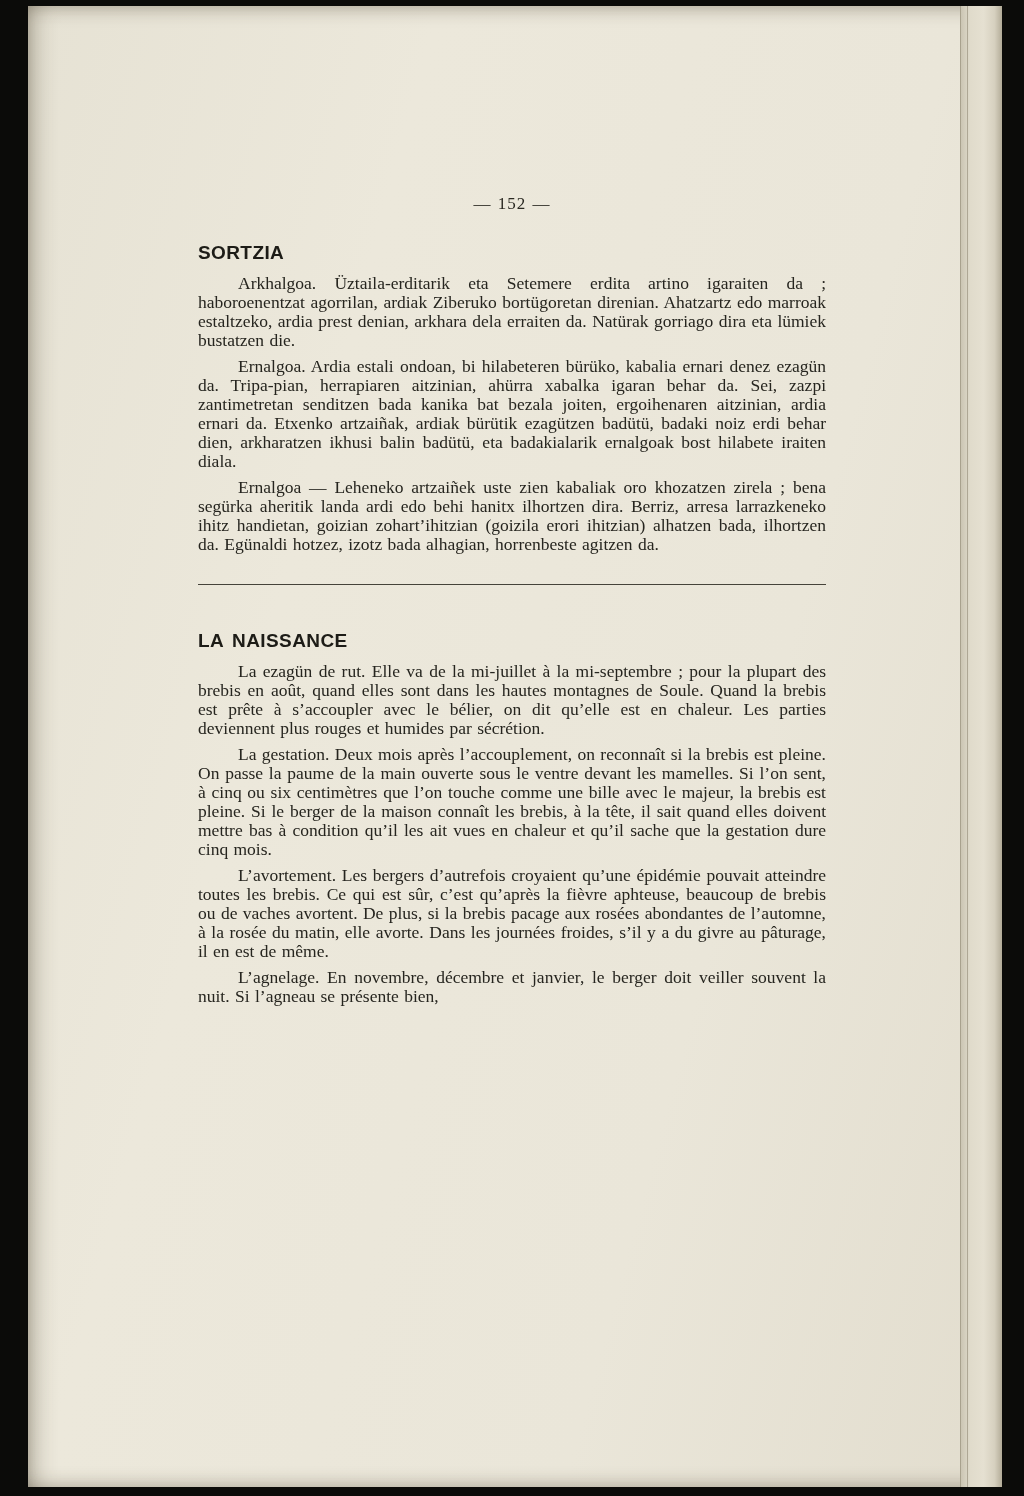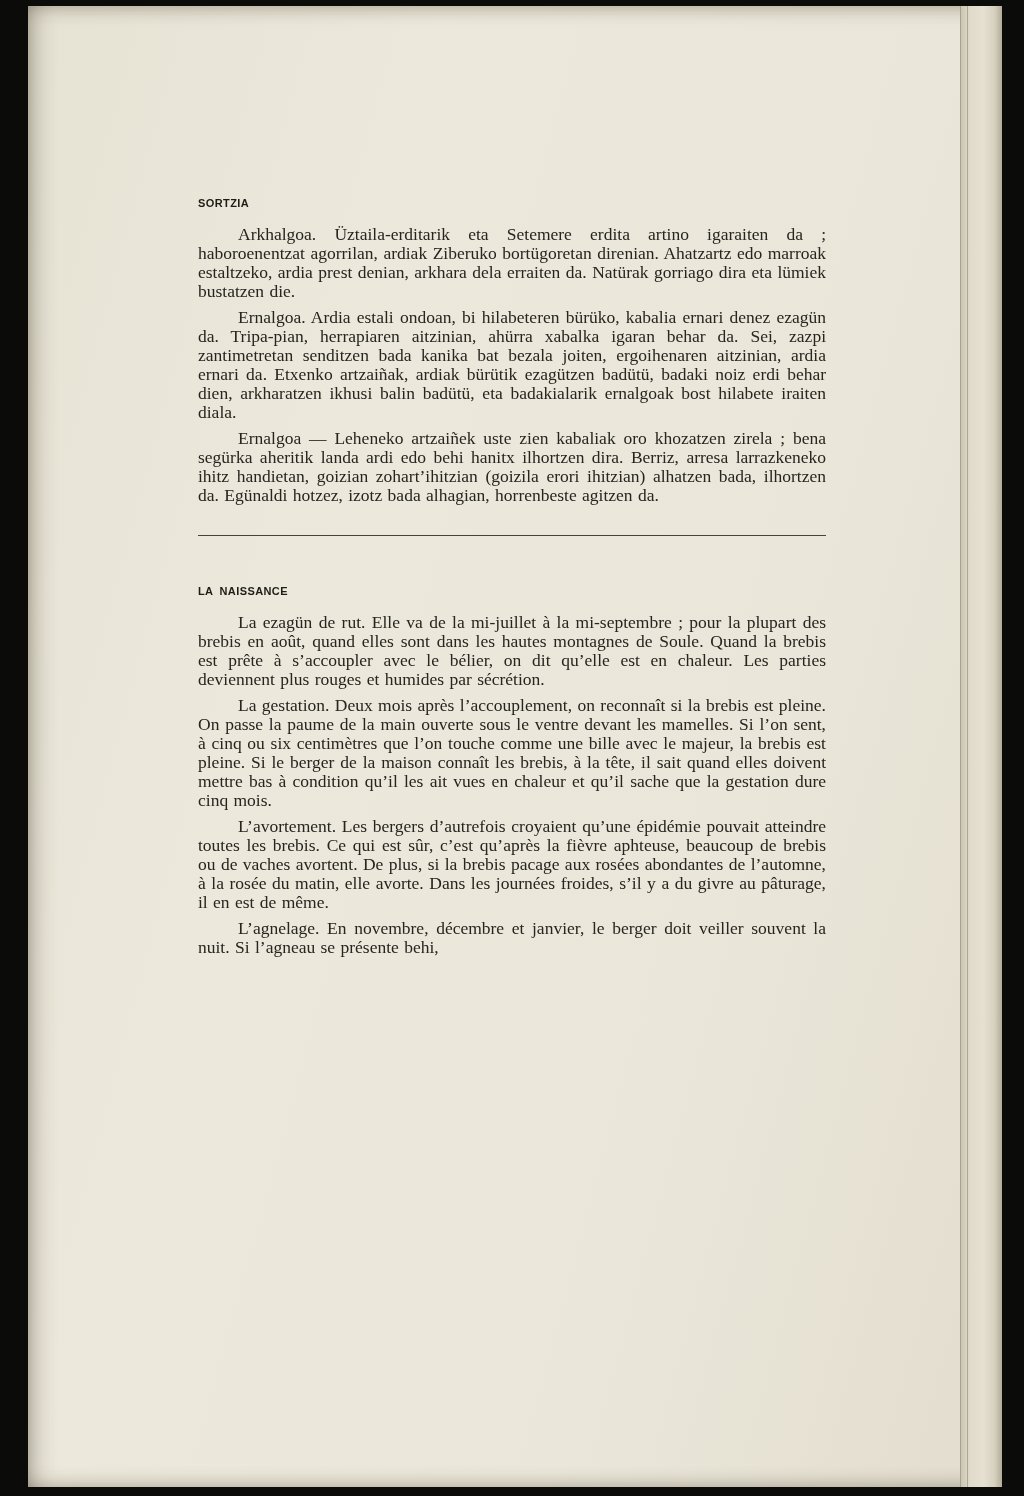--- a/index.html
+++ b/index.html
@@ -37,21 +37,21 @@
   }
   .page-number {
     text-align: center;
     font-size: 17px;
     letter-spacing: 1px;
     margin: 0 0 30px 0;
     color: #2a2922;
   }
   h2.heading {
     font-family: "Liberation Sans", sans-serif;
-    font-size: 11px; font-weight: 700;
+    font-size: 19px; font-weight: 700;
     letter-spacing: 0.4px; word-spacing: 3px;
     margin: 0 0 12px 0;
     color: #1d1c17;
     text-align: left;
   }
   p.para { margin: 0 0 7px 0; text-indent: 40px; }
   .it { }
   hr.divider {
     border: none;
     border-top: 1.5px solid #45433a;
@@ -59,35 +59,36 @@
   }
 </style>
 </head>
 <body>
 
 <div class="page">
   <div class="page-edge">
     <div class="fold-line"></div>
   </div>
   <div class="content">
+    <div class="page-number">— 152 —</div>
 
     <section>
       <h2 class="heading">SORTZIA</h2>
       <div class="paragraphs">
           <p class="para"><span class="lead it">Arkhalgoa. </span><span>Üztaila-erditarik eta Setemere erdita artino igaraiten da ; haboroenentzat agorrilan, ardiak Ziberuko bortügoretan direnian. Ahatzartz edo marroak estaltzeko, ardia prest denian, </span><span class="it">arkhara</span><span> dela erraiten da. </span><span class="it">Natürak</span><span> gorriago dira eta </span><span class="it">lümiek</span><span> bustatzen die.</span></p>
           <p class="para"><span class="lead it">Ernalgoa. </span><span>Ardia estali ondoan, bi hilabeteren bürüko, kabalia ernari denez ezagün da. Tripa-pian, herrapiaren aitzinian, ahürra xabalka igaran behar da. Sei, zazpi zantimetretan senditzen bada kanika bat bezala joiten, ergoihenaren aitzinian, ardia ernari da. Etxenko artzaiñak, ardiak bürütik ezagützen badütü, badaki noiz erdi behar dien, arkharatzen ikhusi balin badütü, eta badakialarik ernalgoak bost hilabete iraiten diala.</span></p>
           <p class="para"><span class="lead it">Ernalgoa </span><span>— Leheneko artzaiñek uste zien kabaliak oro khozatzen zirela ; bena segürka aheritik landa ardi edo behi hanitx ilhortzen dira. Berriz, arresa larrazkeneko ihitz handietan, goizian zohart’ihitzian (goizila erori ihitzian) alhatzen bada, ilhortzen da. Egünaldi hotzez, izotz bada alhagian, horrenbeste agitzen da.</span></p>
         </div>
     </section>
 
     <hr class="divider">
 
     <section>
       <h2 class="heading">LA NAISSANCE</h2>
       <div class="paragraphs">
           <p class="para"><span class="lead">La ezagün de rut. </span><span class="it">Elle va de la mi-juillet à la mi-septembre ; pour la plupart des brebis en août, quand elles sont dans les hautes montagnes de Soule. Quand la brebis est prête à s’accoupler avec le bélier, on dit qu’elle est en chaleur. Les parties deviennent plus rouges et humides par sécrétion.</span></p>
           <p class="para"><span class="lead">La gestation. </span><span class="it">Deux mois après l’accouplement, on reconnaît si la brebis est pleine. On passe la paume de la main ouverte sous le ventre devant les mamelles. Si l’on sent, à cinq ou six centimètres que l’on touche comme une bille avec le majeur, la brebis est pleine. Si le berger de la maison connaît les brebis, à la tête, il sait quand elles doivent mettre bas à condition qu’il les ait vues en chaleur et qu’il sache que la gestation dure cinq mois.</span></p>
           <p class="para"><span class="lead">L’avortement. </span><span class="it">Les bergers d’autrefois croyaient qu’une épidémie pouvait atteindre toutes les brebis. Ce qui est sûr, c’est qu’après la fièvre aphteuse, beaucoup de brebis ou de vaches avortent. De plus, si la brebis pacage aux rosées abondantes de l’automne, à la rosée du matin, elle avorte. Dans les journées froides, s’il y a du givre au pâturage, il en est de même.</span></p>
-          <p class="para"><span class="lead">L’agnelage. </span><span class="it">En novembre, décembre et janvier, le berger doit veiller souvent la nuit. Si l’agneau se présente behi,</span></p>
+          <p class="para"><span class="lead">L’agnelage. </span><span class="it">En novembre, décembre et janvier, le berger doit veiller souvent la nuit. Si l’agneau se présente bien,</span></p>
         </div>
     </section>
   </div>
 </div>
 
 </body></html>

